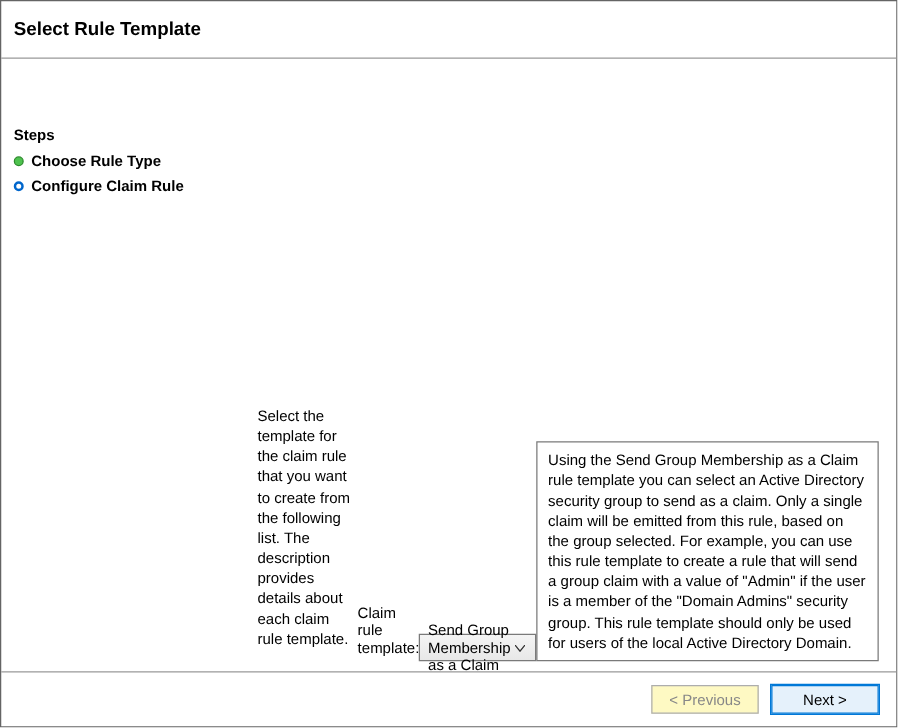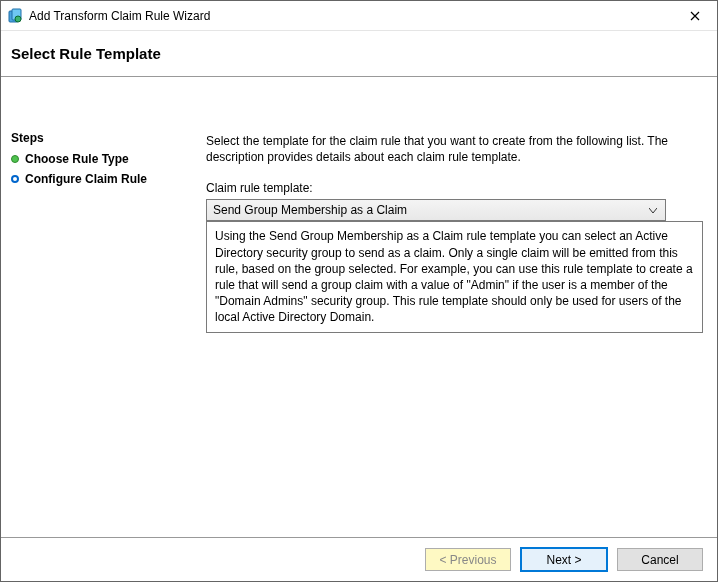--- a/index.html
+++ b/index.html
@@ -79,21 +79,22 @@
     width: 8px; height: 8px; border-radius: 50%;
     border: 1px solid #3a7a3a;
     display: inline-block;
   }
   .bullet.done { background: #4fc24f; border-color: #2e8b2e; }
   .bullet.current { background: #fff; border: 2px solid #0066cc; width: 8px; height: 8px; }
   .main {
     flex: 1;
     padding: 8px 14px 8px 10px;
     display: flex;
-    flex-direction: column;
+    flex-direction: row;
+    align-items: flex-end;
   }
   .intro {
     margin-bottom: 10px;
     line-height: 1.35;
   }
   .label {
     margin: 6px 0 4px 0;
   }
   .combo {
     width: 100%;
@@ -149,35 +150,20 @@
     border: 1px solid #0078d7;
     outline: 1px solid #0078d7;
     background: #e5f1fb;
   }
 </style>
 </head>
 <body>
 
 <div class="window">
 
-  <div class="titlebar">
-    <span class="icon">
-      <svg width="16" height="16" viewBox="0 0 16 16">
-        <rect x="2" y="3" width="9" height="11" rx="1" fill="#4aa3df" stroke="#1e6fa8" stroke-width="1"></rect>
-        <rect x="5" y="1" width="9" height="11" rx="1" fill="#6fc7f2" stroke="#1e6fa8" stroke-width="1"></rect>
-        <circle cx="11" cy="11" r="3" fill="#3cb371" stroke="#0a6b33" stroke-width="1"></circle>
-      </svg>
-    </span>
-    <span class="title">Add Transform Claim Rule Wizard</span>
-    <div class="close">
-      <svg width="10" height="10" viewBox="0 0 10 10">
-          <path d="M1 1 L9 9 M9 1 L1 9" stroke="#000" stroke-width="1.2"></path>
-        </svg>
-    </div>
-  </div>
 
   <div class="header">
     <h1>Select Rule Template</h1>
   </div>
 
   <div class="body">
 
     <div class="sidebar">
       <div class="sidebar-title">Steps</div>
       <div class="step">
@@ -204,16 +190,15 @@
       </div>
 
       <div class="desc-box">Using the Send Group Membership as a Claim rule template you can select an Active Directory security group to send as a claim. Only a single claim will be emitted from this rule, based on the group selected. For example, you can use this rule template to create a rule that will send a group claim with a value of "Admin" if the user is a member of the "Domain Admins" security group.  This rule template should only be used for users of the local Active Directory Domain.</div>
     </div>
 
   </div>
 
   <div class="footer">
     <button class="btn" disabled="">&lt; Previous</button>
     <button class="btn default">Next &gt;</button>
-    <button class="btn">Cancel</button>
   </div>
 
 </div>
 
 </body></html>

